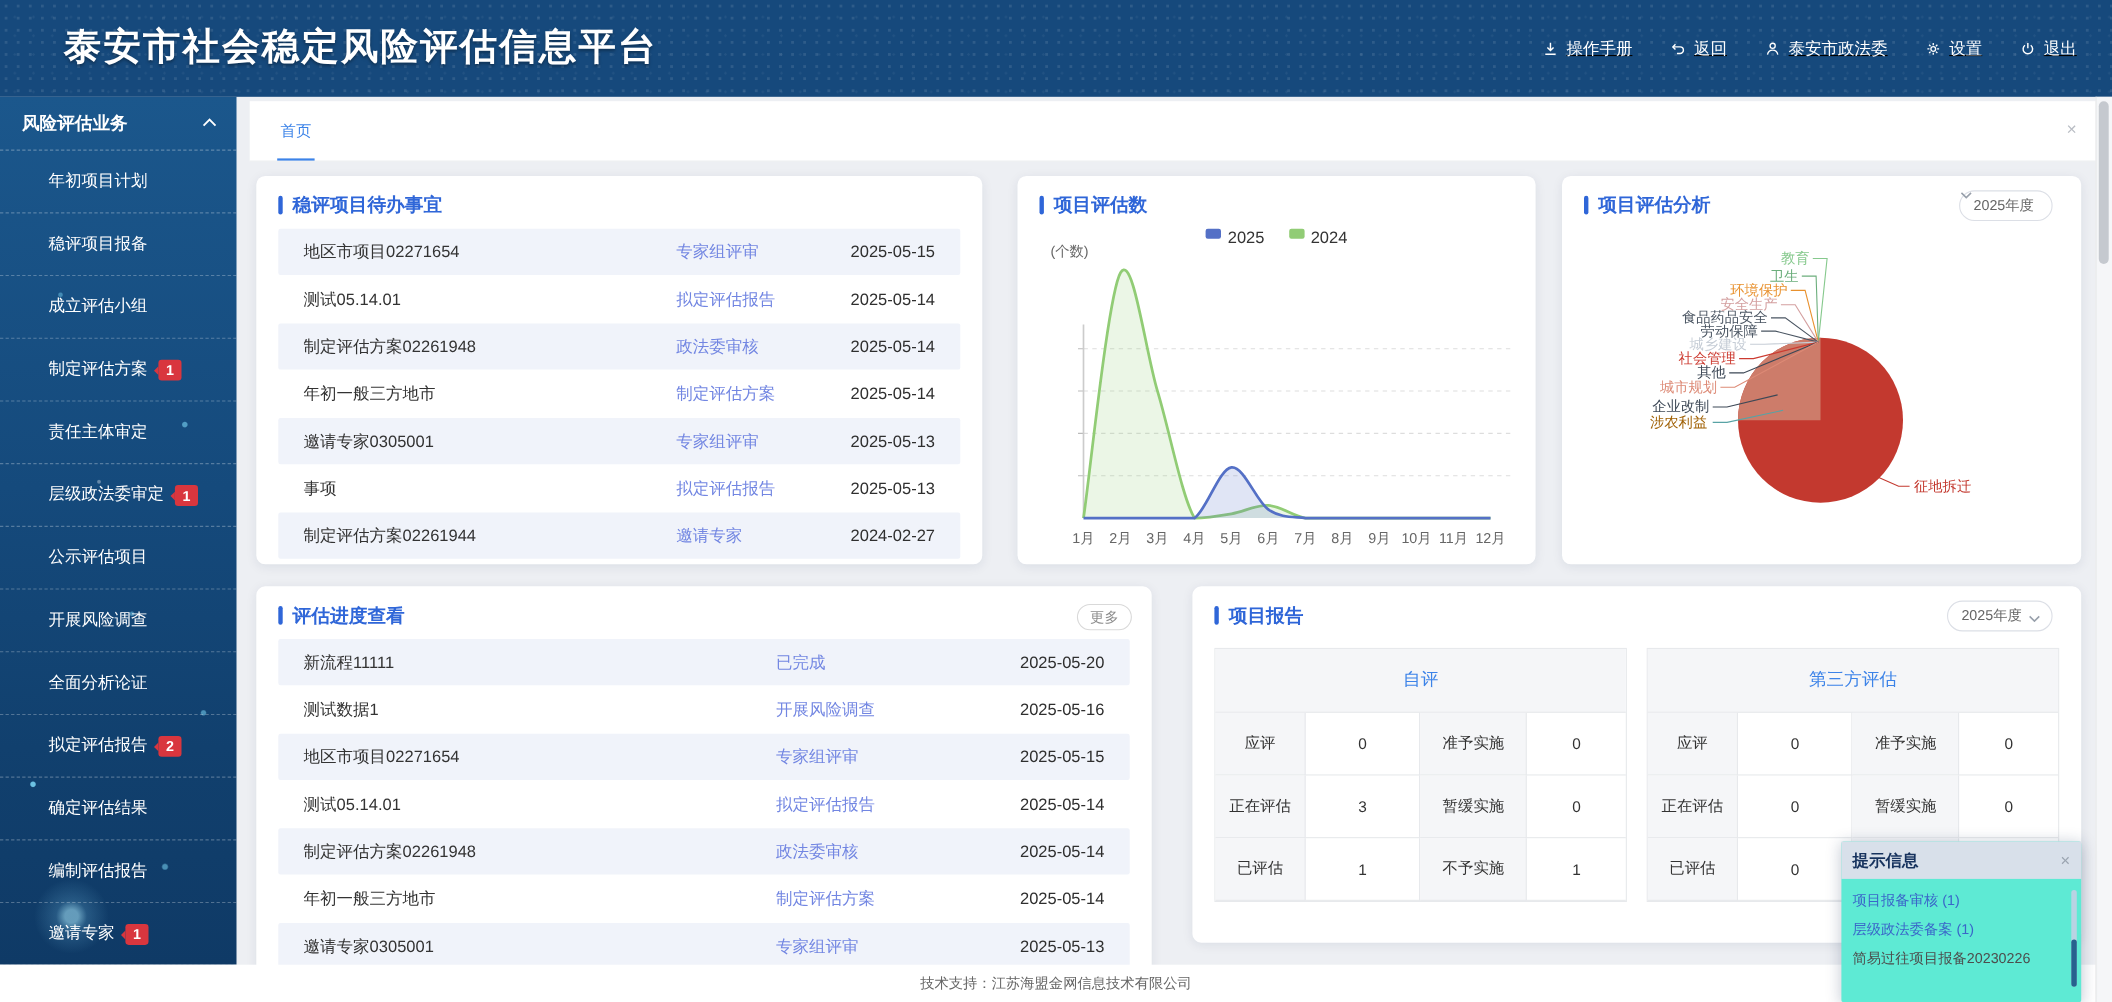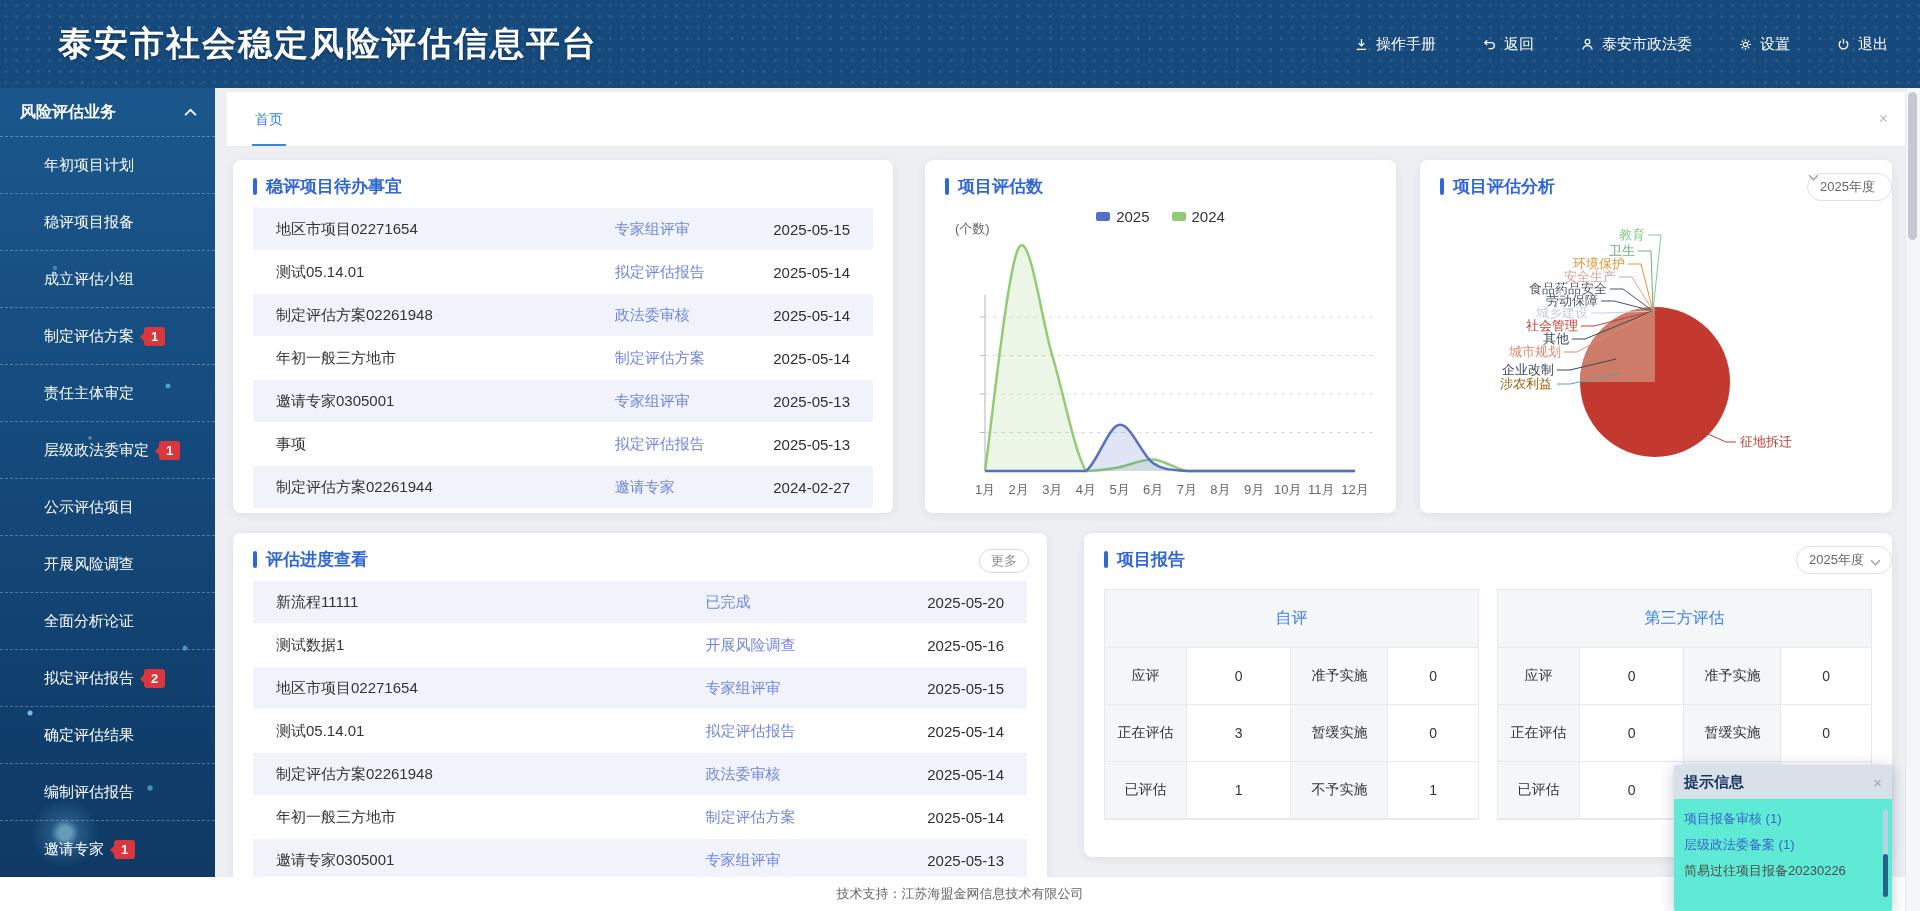--- a/index.html
+++ b/index.html
@@ -20,21 +20,21 @@
     background-position:0 0,5px 7px;
     z-index:30;
   }
   .app-title{
     position:absolute;left:58px;top:0;height:88px;line-height:86px;
     color:#fff;font-size:34px;font-weight:bold;letter-spacing:2px;
     text-shadow:0 1px 3px rgba(0,0,0,.35);white-space:nowrap;
   }
   .header-nav{
     position:absolute;right:32px;top:0;height:88px;
-    display:flex;align-items:center;gap:46px;
+    display:flex;align-items:center;gap:34px;text-decoration:underline;
   }
   .nav-item{display:flex;align-items:center;gap:7px;color:#fff;font-size:15px;cursor:pointer;white-space:nowrap}
   .nav-item svg{display:block}
   
   .sidebar{
     position:absolute;left:0;top:88px;width:215px;height:789px;overflow:hidden;
     background-image:
       radial-gradient(circle at 65px 745px, rgba(170,235,255,.55) 0 6px, rgba(140,220,255,.18) 14px, transparent 34px),
       radial-gradient(circle at 30px 625px, rgba(130,225,255,.8) 0 2px, transparent 3px),
       radial-gradient(circle at 168px 298px, rgba(130,225,255,.55) 0 2px, transparent 3px),
@@ -93,27 +93,27 @@
   .lrow{display:flex;align-items:center;height:42px;margin-bottom:1px;padding:0 23px;font-size:15px;border-radius:2px}
   .lrow.shaded{background:#f0f3fa}
   .lrow .rname{flex:1;color:#333;white-space:nowrap;overflow:hidden}
   .lrow .raction{width:26%;color:var(--link,#7286e2);cursor:pointer;white-space:nowrap}
   .lrow .rdate{width:15%;text-align:right;color:#2f2f2f;white-space:nowrap}
   .more-btn{
     position:absolute;right:18px;top:16px;border:1px solid #d9d9d9;border-radius:12px;
     color:#8c8c8c;font-size:13px;padding:2px 11px;cursor:pointer;background:#fff;
   }
   .year-select{
-    position:absolute;right:0;top:13px;border:1px solid #dcdfe6;border-radius:15px;
+    position:absolute;right:26px;top:13px;border:1px solid #dcdfe6;border-radius:15px;
     color:#666;font-size:13px;padding:4px 10px 4px 12px;cursor:pointer;background:#fff;
     display:flex;align-items:flex-end;gap:6px;
   }
   
   .chart-legend{position:absolute;left:0;right:0;top:48px;display:flex;justify-content:center;gap:22px;font-size:15px;color:#333}
-  .chart-legend .lg{display:flex;align-items:center;gap:6px;cursor:pointer}
+  .chart-legend .lg{display:flex;gap:6px;cursor:pointer}
   .chart-legend .mk{width:14px;height:9px;border-radius:2px;display:inline-block}
   .unit-label{position:absolute;left:30px;top:60px;font-size:13px;color:#666}
   .p-chart svg,.p-pie svg{position:absolute;left:0;top:0;pointer-events:none}
   
   .pie-label{position:absolute;font-size:13px;white-space:nowrap}
   
   .tables{position:absolute;left:20px;right:20px;top:56px;display:flex;gap:18px}
   .rtable{flex:1;border:1px solid #e7e9ec;display:grid;grid-template-columns:22% 28% 26% 24%;grid-template-rows:58px 57px 57px 57px}
   .rtable .cell{display:flex;align-items:center;justify-content:center;font-size:14px;color:#333;border-right:1px solid #e7e9ec;border-bottom:1px solid #e7e9ec}
   .rtable .cell:nth-child(4n+1){border-left:none}

